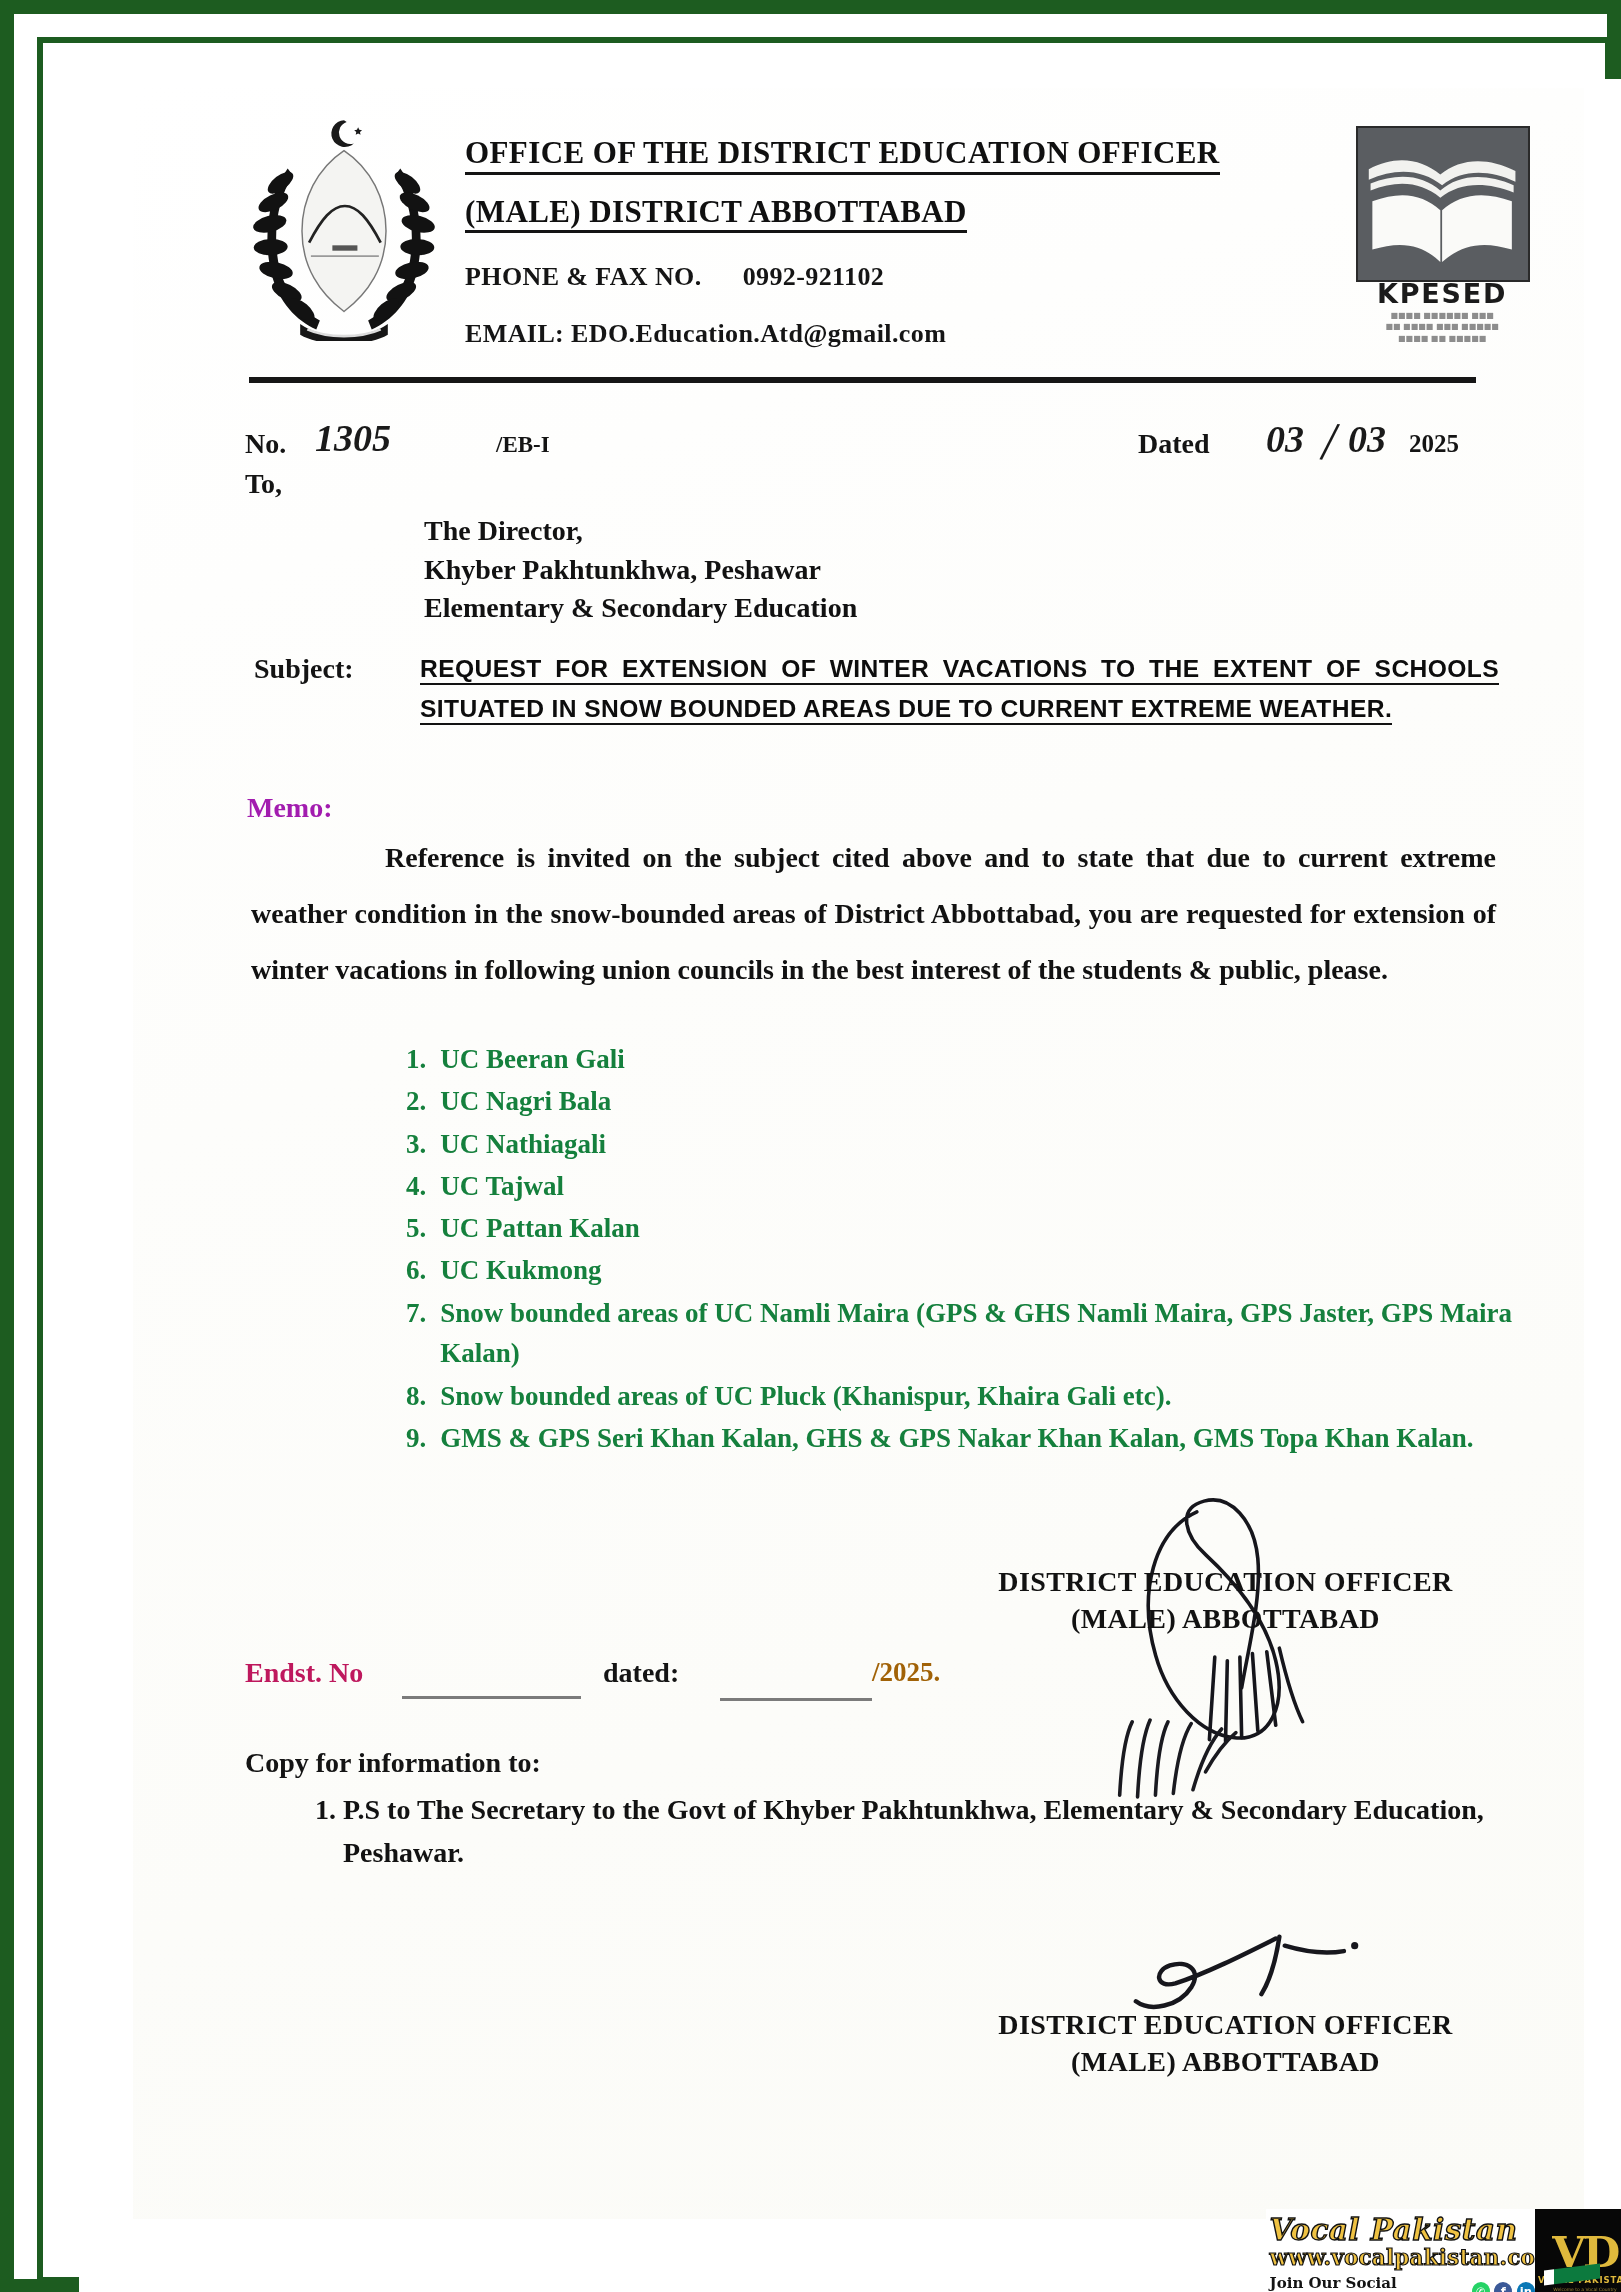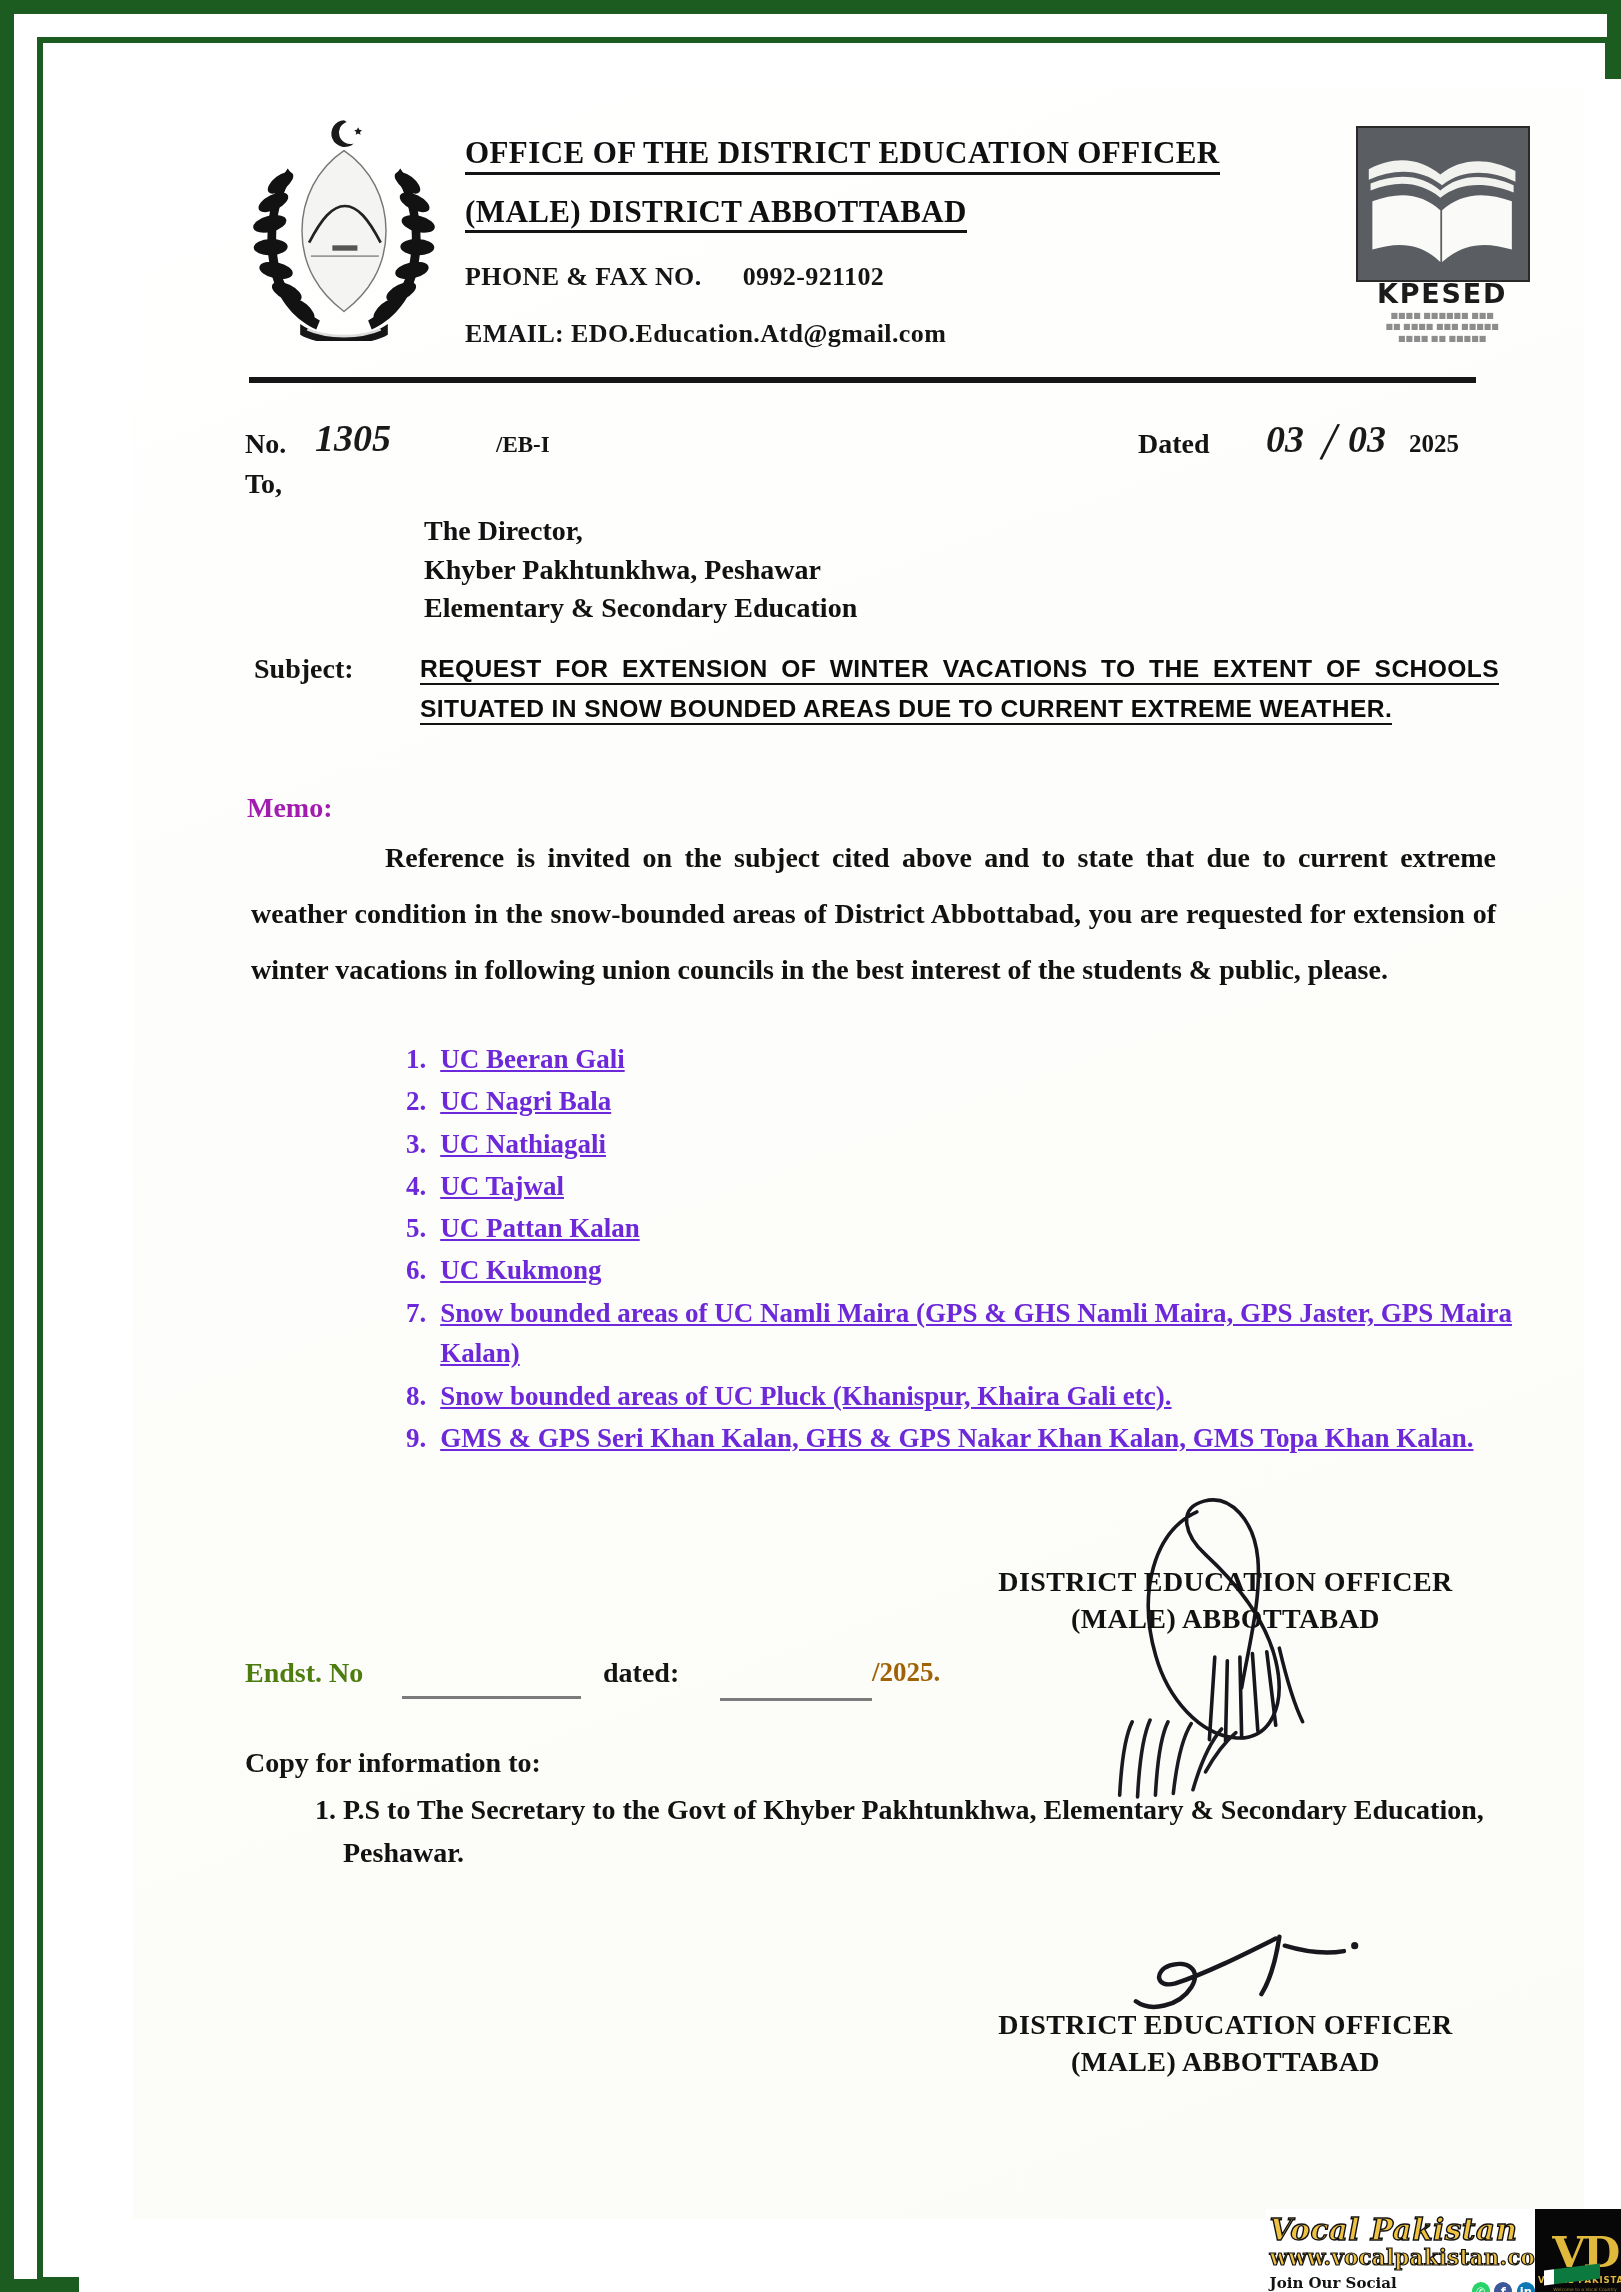--- a/index.html
+++ b/index.html
@@ -175,45 +175,44 @@
     line-height:2.0;
     text-align:justify;
     text-indent:134px;
   }
 
   
   .uc-list{
     position:absolute; left:309px; top:960px;
     width:1115px;
     font-family:"Liberation Serif", serif;
-    font-size:27px; font-weight:bold; color:#6d28d9;
+    font-size:27px; font-weight:bold; color:#15803d;
     margin:0; padding:0 0 0 45px;
     line-height:1.5;
-    text-decoration:underline;
   }
   .uc-list li{margin:0 0 1.8px 0; padding-left:7.2px;}
 
   
   .sign1{
     position:absolute; left:860px; top:1487px;
     width:573px; text-align:center;
     font-family:"Liberation Serif", serif;
     font-weight:bold; color:#121212;
   }
   .sign1 .l1{font-size:28px; letter-spacing:0.4px;}
   .sign1 .l2{font-size:28px; letter-spacing:0.4px; margin-top:5.4px;}
   .sig-scribble-1{
     position:absolute; left:1012px; top:1406px;
     width:287px; height:260px;
     pointer-events:none;
   }
 
   
   .endst{position:absolute; left:166px; top:1578px; width:806px; height:54px;}
-  .endst .e1{position:absolute; left:0; top:0; font-family:"Liberation Serif",serif; font-size:28px; font-weight:bold; color:#4d7c0f;}
+  .endst .e1{position:absolute; left:0; top:0; font-family:"Liberation Serif",serif; font-size:28px; font-weight:bold; color:#be185d;}
   .endst .e2{position:absolute; left:358px; top:0; font-family:"Liberation Serif",serif; font-size:28px; font-weight:bold; color:#141414;}
   .endst .e3{position:absolute; left:627px; top:0; font-family:"Liberation Serif",serif; font-size:27px; font-weight:bold; color:#a16207;}
   .uline-a{position:absolute; left:157px; top:39px; width:179px; height:2.7px; background:#7b7b7b;}
   .uline-b{position:absolute; left:475px; top:41px; width:152px; height:2.7px; background:#7b7b7b;}
 
   .copyhdr{
     position:absolute; left:166px; top:1668px;
     font-family:"Liberation Serif", serif;
     font-size:28px; font-weight:bold; color:#141414;
   }

